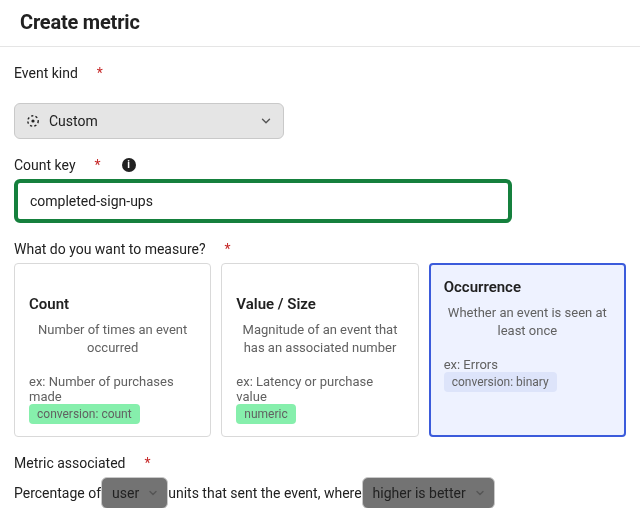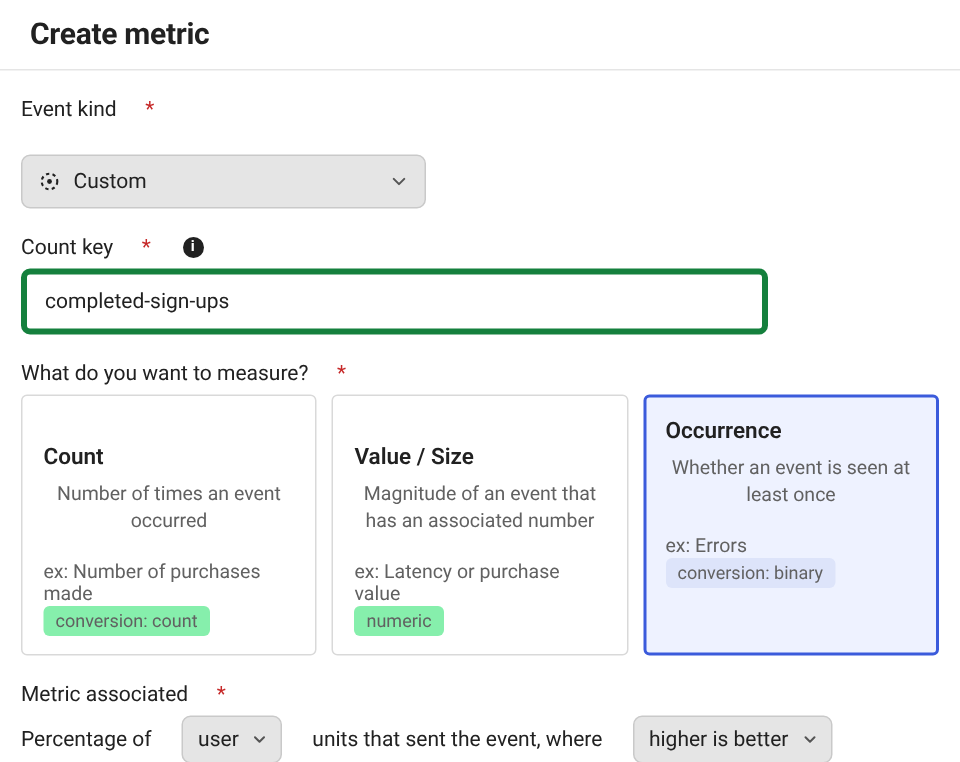--- a/index.html
+++ b/index.html
@@ -133,35 +133,35 @@
     border-radius: 4px;
     padding: 3px 8px;
     font-size: 12px;
   }
   .card.selected .chip {
     background: #dde4fa;
   }
   .def-row {
     display: flex;
     align-items: center;
-    gap: 20px;
+    gap: 0;
     flex-wrap: wrap;
     font-size: 14px;
     color: #212121;
   }
   .mini-select {
     position: relative;
     display: inline-flex;
     align-items: center;
     border: 1px solid #c9c9c9;
     border-radius: 6px;
     height: 32px;
     padding: 0 28px 0 10px;
     cursor: pointer;
-    background: #e5e5e5;
+    background: #737373;
     font-size: 14px;
   }
   .mini-select .chev {
     position: absolute;
     right: 8px;
     top: 50%;
     transform: translateY(-50%);
     display: flex;
   }
   svg.chev-svg { stroke: #555; }

